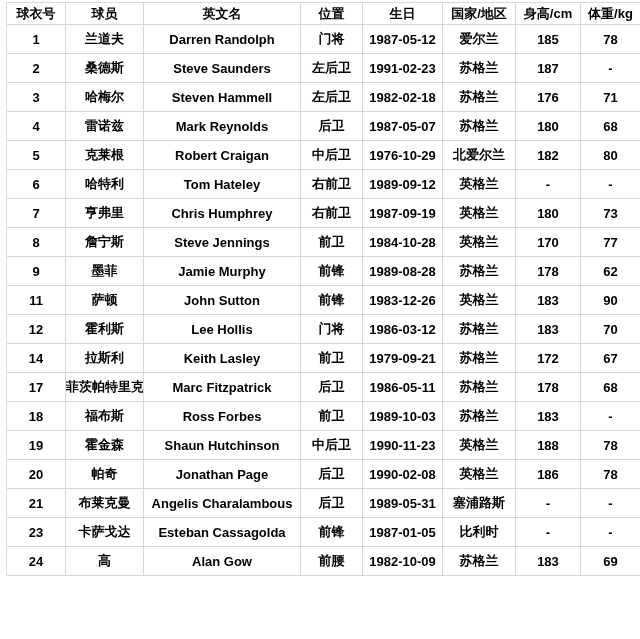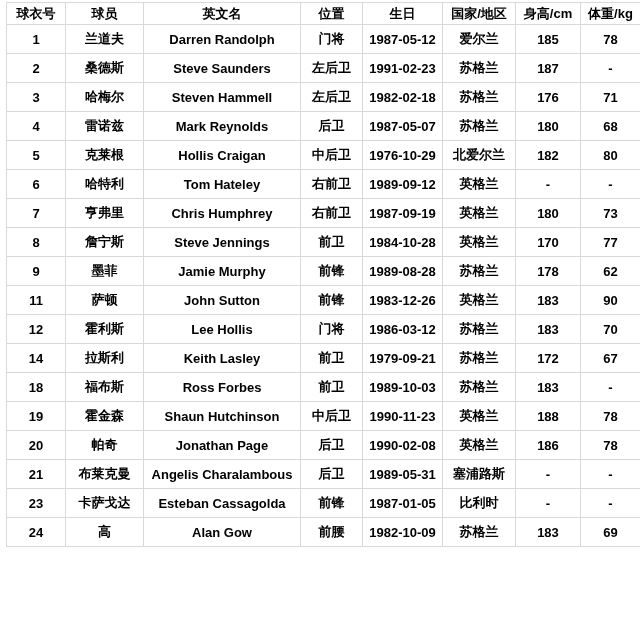--- a/index.html
+++ b/index.html
@@ -102,21 +102,21 @@
           <td>Mark Reynolds</td>
           <td>后卫</td>
           <td>1987-05-07</td>
           <td>苏格兰</td>
           <td>180</td>
           <td>68</td>
         </tr>
         <tr>
           <td>5</td>
           <td>克莱根</td>
-          <td>Hollis Craigan</td>
+          <td>Robert Craigan</td>
           <td>中后卫</td>
           <td>1976-10-29</td>
           <td>北爱尔兰</td>
           <td>182</td>
           <td>80</td>
         </tr>
         <tr>
           <td>6</td>
           <td>哈特利</td>
           <td>Tom Hateley</td>
@@ -178,20 +178,30 @@
         </tr>
         <tr>
           <td>14</td>
           <td>拉斯利</td>
           <td>Keith Lasley</td>
           <td>前卫</td>
           <td>1979-09-21</td>
           <td>苏格兰</td>
           <td>172</td>
           <td>67</td>
+        </tr>
+        <tr>
+          <td>17</td>
+          <td>菲茨帕特里克</td>
+          <td>Marc Fitzpatrick</td>
+          <td>后卫</td>
+          <td>1986-05-11</td>
+          <td>苏格兰</td>
+          <td>178</td>
+          <td>68</td>
         </tr>
         <tr>
           <td>18</td>
           <td>福布斯</td>
           <td>Ross Forbes</td>
           <td>前卫</td>
           <td>1989-10-03</td>
           <td>苏格兰</td>
           <td>183</td>
           <td>-</td>

